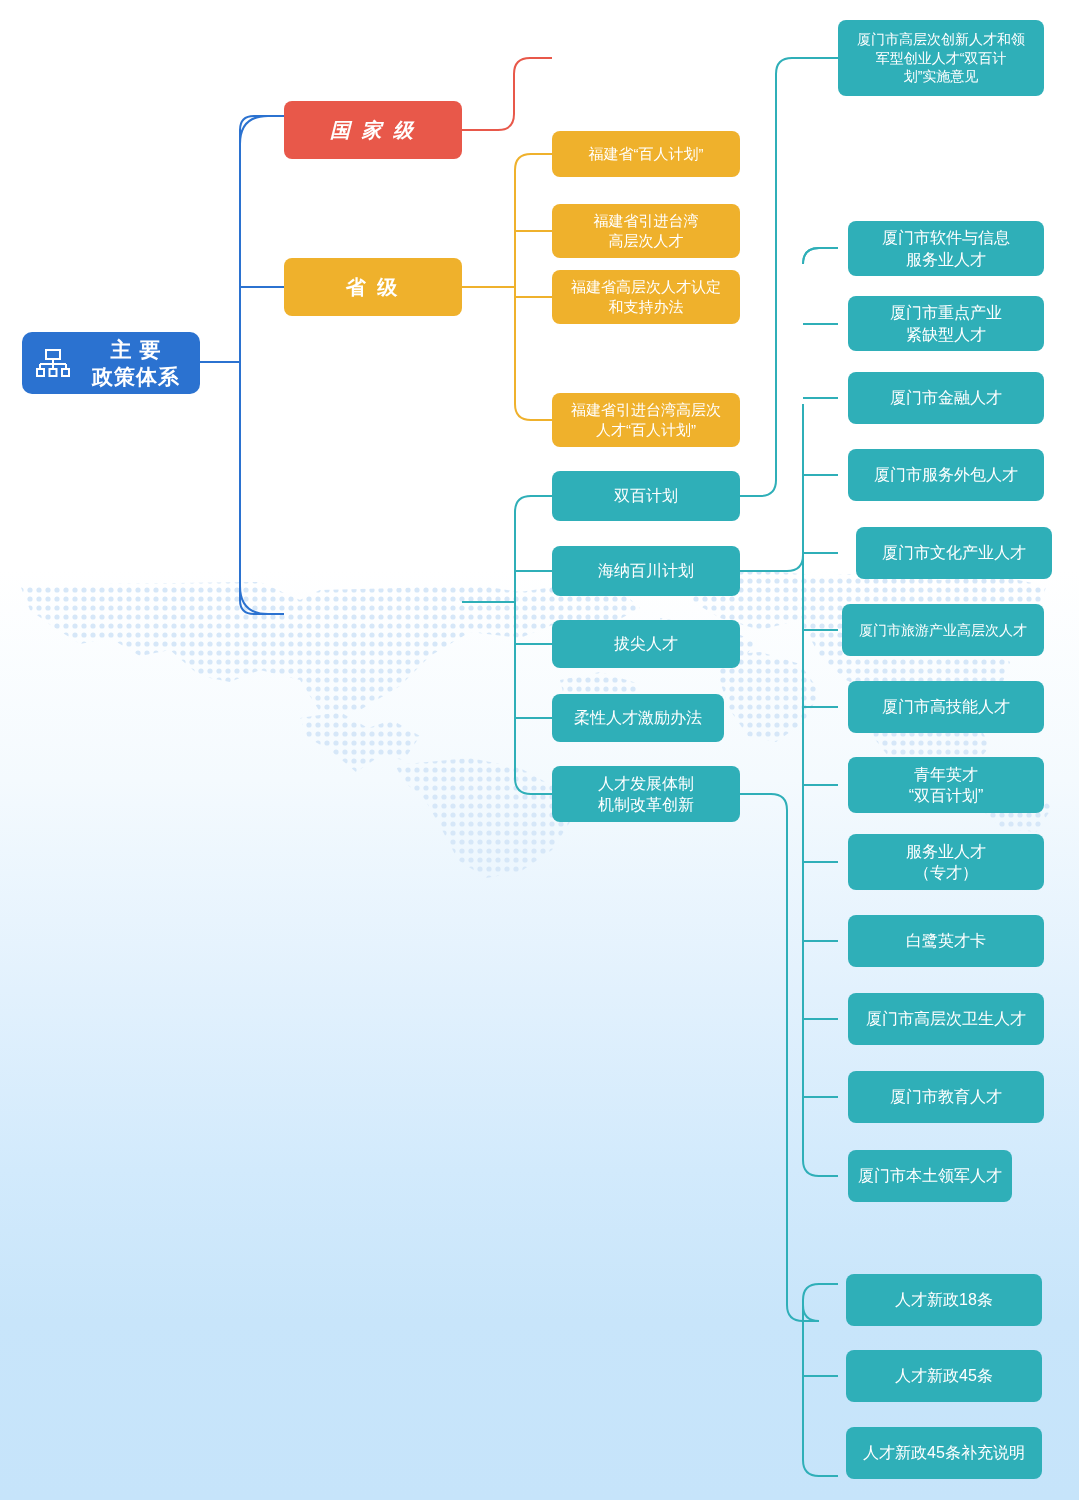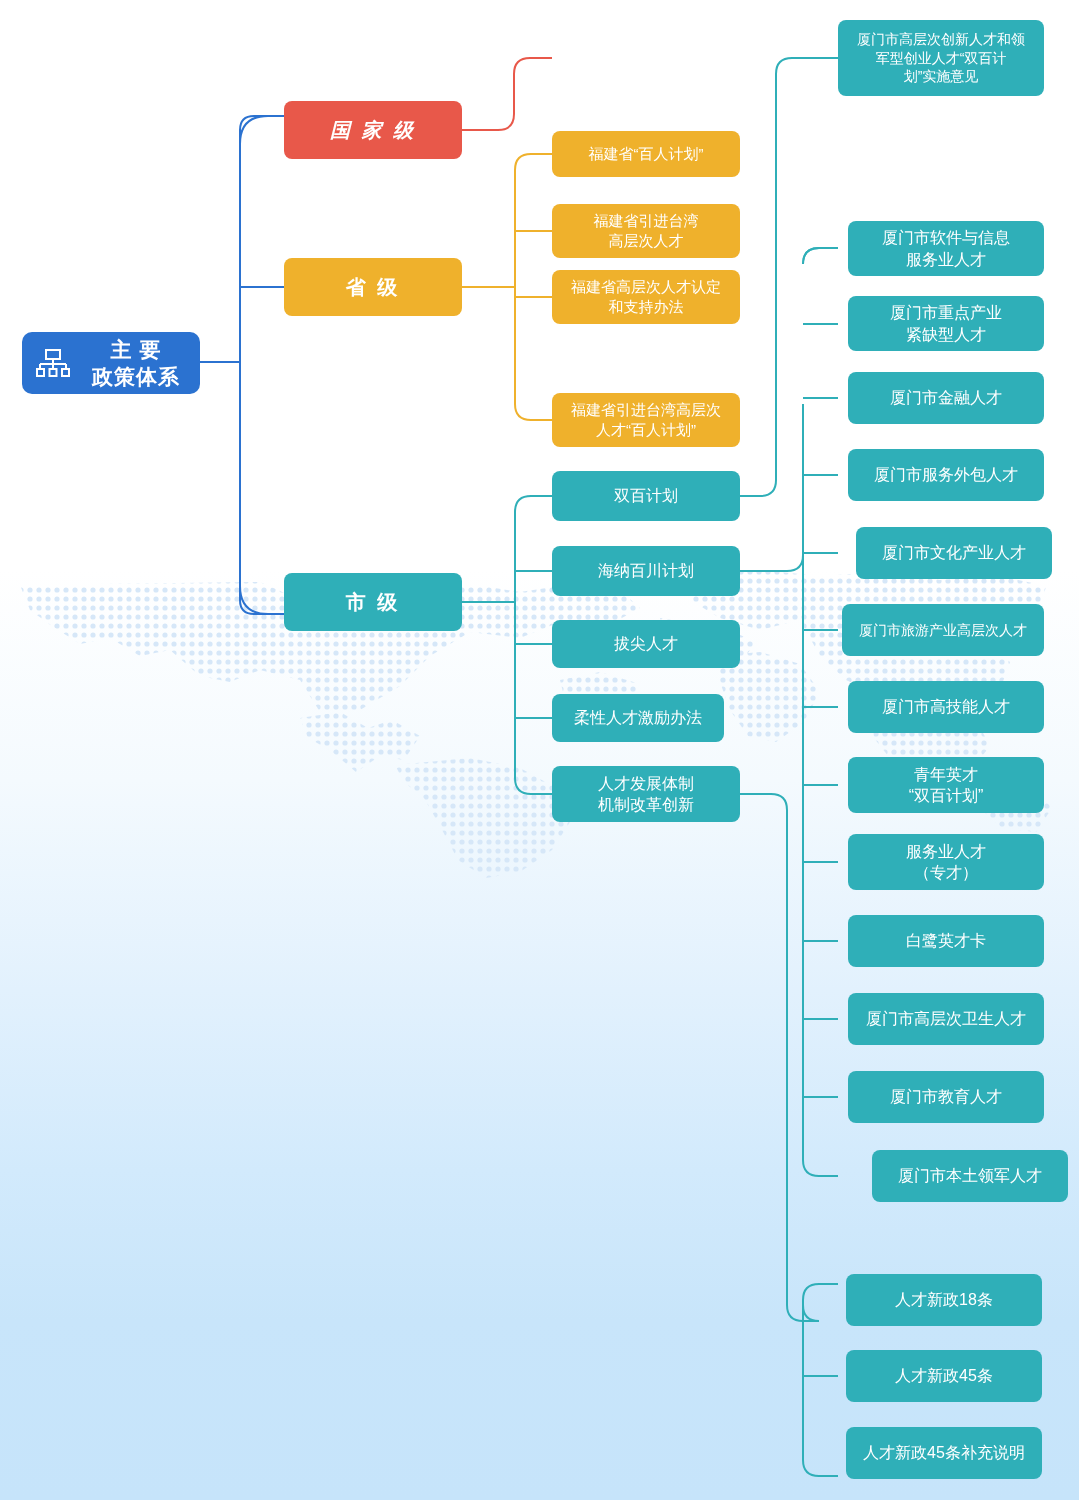--- a/index.html
+++ b/index.html
@@ -199,23 +199,20 @@
     <span class="root-label">主    要
 政策体系</span>
   </div>
 
   <div class="node level lvl-national" style="left:284px; top:101px; width:178px; height:58px;font-style:italic;">
     <span>国 家 级</span>
   </div>
   <div class="node level lvl-provincial" style="left:284px; top:258px; width:178px; height:58px;">
     <span>省  级</span>
   </div>
-  <div class="node level lvl-city" style="left:284px; top:573px; width:178px; height:58px;">
-    <span>市  级</span>
-  </div>
 
 
   <div class="node policy-provincial" style="left:552px; top:131px; width:188px; height:46px;">
     <span>福建省“百人计划”</span>
   </div>
   <div class="node policy-provincial" style="left:552px; top:204px; width:188px; height:54px;">
     <span>福建省引进台湾
 高层次人才</span>
   </div>
   <div class="node policy-provincial" style="left:552px; top:270px; width:188px; height:54px;">
@@ -283,21 +280,21 @@
   </div>
   <div class="node leaf" style="left:848px; top:915px; width:196px; height:52px;">
     <span>白鹭英才卡</span>
   </div>
   <div class="node leaf" style="left:848px; top:993px; width:196px; height:52px;">
     <span>厦门市高层次卫生人才</span>
   </div>
   <div class="node leaf" style="left:848px; top:1071px; width:196px; height:52px;">
     <span>厦门市教育人才</span>
   </div>
-  <div class="node leaf" style="left:848px; top:1150px; width:196px; height:52px;margin-left:24px;">
+  <div class="node leaf" style="left:848px; top:1150px; width:164px; height:52px;">
     <span>厦门市本土领军人才</span>
   </div>
 
   <div class="node leaf" style="left:846px; top:1274px; width:196px; height:52px;">
     <span>人才新政18条</span>
   </div>
   <div class="node leaf" style="left:846px; top:1350px; width:196px; height:52px;">
     <span>人才新政45条</span>
   </div>
   <div class="node leaf" style="left:846px; top:1427px; width:196px; height:52px;">

